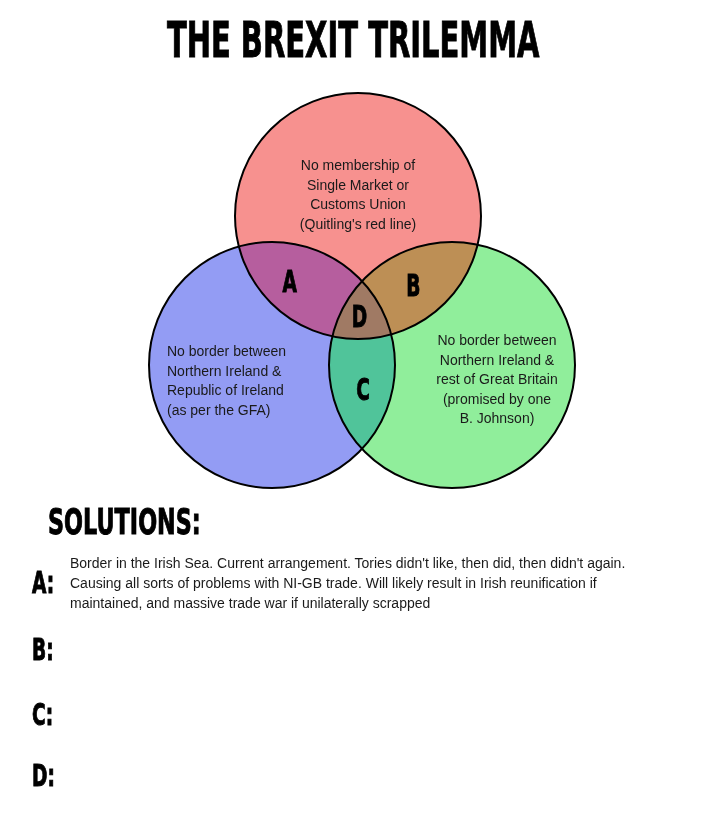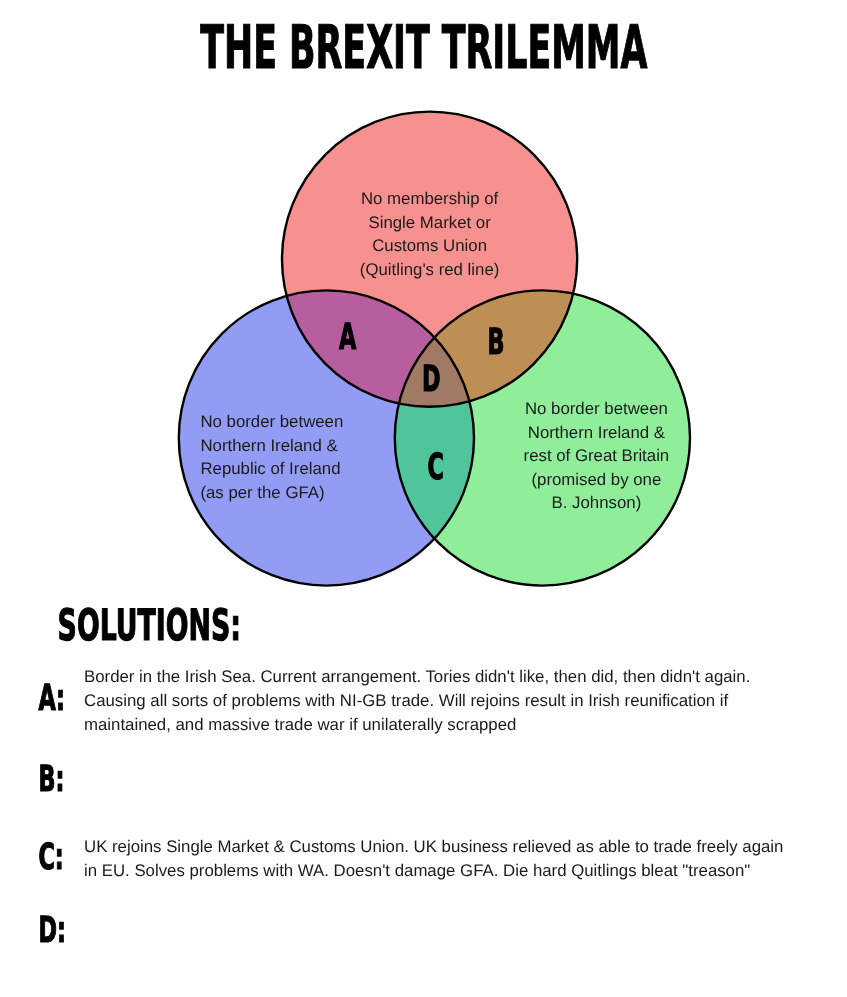--- a/index.html
+++ b/index.html
@@ -137,31 +137,29 @@
   </div>
   <div class="region-letter stencil" style="left:338px;top:370px;">
     <span class="glyph">C</span>
   </div>
 
   <div class="solutions-heading stencil">SOLUTIONS:</div>
 
   <div class="solution-row row-a">
     <div class="solution-label stencil">A:</div>
     <div class="solution-text">Border in the Irish Sea. Current arrangement. Tories didn't like, then did, then didn't again.
-Causing all sorts of problems with NI-GB trade. Will rejoins result in Irish reunification if
+Causing all sorts of problems with NI-GB trade. Will likely result in Irish reunification if
 maintained, and massive trade war if unilaterally scrapped</div>
   </div>
 
   <div class="solution-row row-b">
     <div class="solution-label stencil">B:</div>
   </div>
 
   <div class="solution-row row-c">
     <div class="solution-label stencil">C:</div>
-    <div class="solution-text">UK rejoins Single Market &amp; Customs Union. UK business relieved as able to trade freely again
-in EU. Solves problems with WA. Doesn't damage GFA. Die hard Quitlings bleat "treason"</div>
   </div>
 
   <div class="solution-row row-d">
     <div class="solution-label stencil">D:</div>
   </div>
 
 </div>
 
 </body></html>

